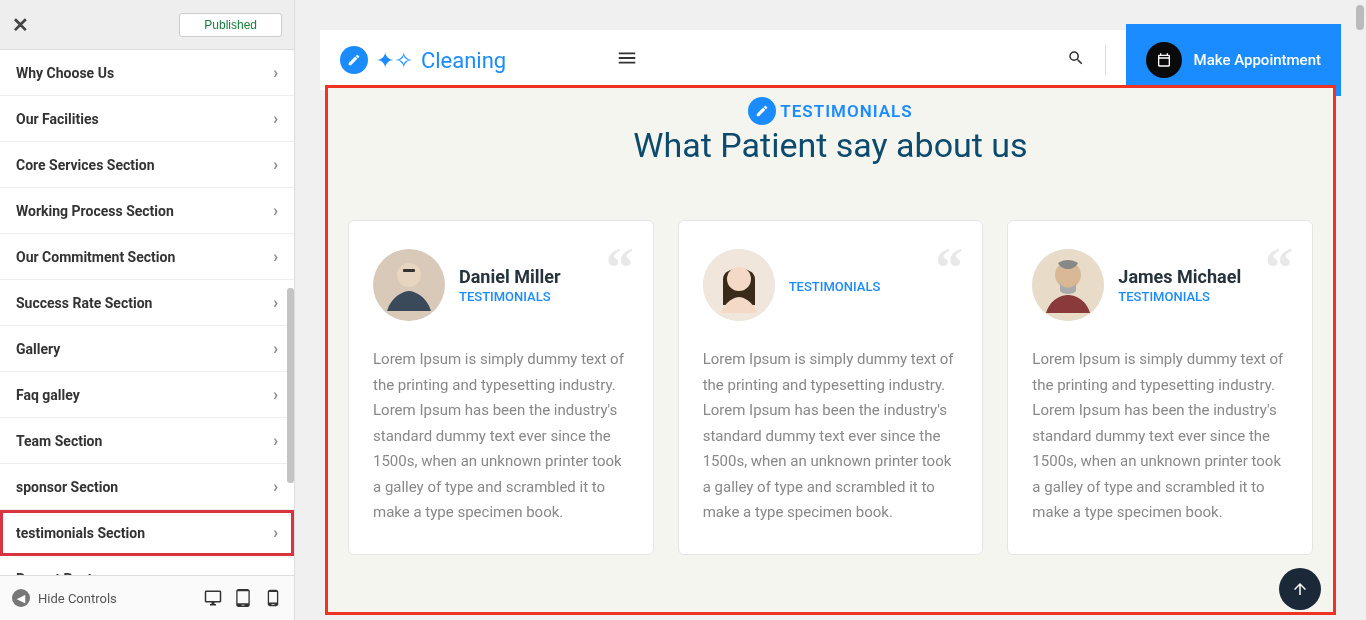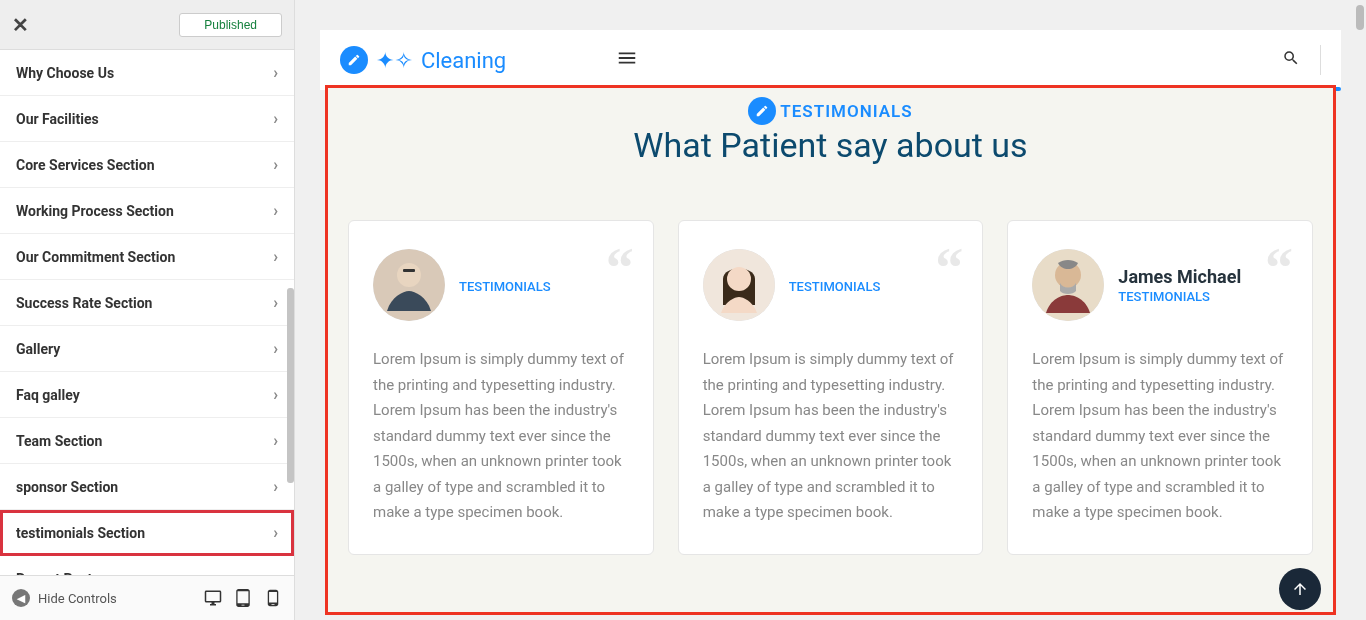--- a/index.html
+++ b/index.html
@@ -158,20 +158,28 @@
           <path d="M3 18h18v-2H3v2zm0-5h18v-2H3v2zm0-7v2h18V6H3z"></path>
         </svg>
     </span>
     <div class="header-right">
       <span class="search-icon">
         <svg viewBox="0 0 24 24">
             <path d="M15.5 14h-.79l-.28-.27A6.471 6.471 0 0 0 16 9.5 6.5 6.5 0 1 0 9.5 16c1.61 0 3.09-.59 4.23-1.57l.27.28v.79l5 4.99L20.49 19l-4.99-5zm-6 0C7.01 14 5 11.99 5 9.5S7.01 5 9.5 5 14 7.01 14 9.5 11.99 14 9.5 14z"></path>
           </svg>
       </span>
       <span class="divider"></span>
+      <div class="appointment-area">
+        <span class="cal-circle">
+          <svg viewBox="0 0 24 24">
+              <path d="M19 4h-1V2h-2v2H8V2H6v2H5c-1.11 0-2 .9-2 2v14c0 1.1.89 2 2 2h14c1.1 0 2-.9 2-2V6c0-1.1-.9-2-2-2zm0 16H5V10h14v10zm0-12H5V6h14v2z"></path>
+            </svg>
+        </span>
+        <span class="appt-text">Make Appointment</span>
+      </div>
     </div>
   </div>
   <div class="appt-underline"></div>
 
   <div class="testimonials-wrap">
     <div class="section-subtitle">
       <span class="edit-circle">
         <svg viewBox="0 0 24 24">
             <path d="M3 17.25V21h3.75L17.81 9.94l-3.75-3.75L3 17.25zM20.71 7.04a1 1 0 0 0 0-1.41l-2.34-2.34a1 1 0 0 0-1.41 0l-1.83 1.83 3.75 3.75 1.83-1.83z"></path>
           </svg>
@@ -185,20 +193,21 @@
         <div class="card-head">
           <div class="avatar">
             <svg viewBox="0 0 72 72">
                 <circle cx="36" cy="36" r="36" fill="#d9c9b8"></circle>
                 <circle cx="36" cy="26" r="12" fill="#e8d5c0"></circle>
                 <path d="M14 62c4-14 16-20 22-20s18 6 22 20z" fill="#3a4a5a"></path>
                 <rect x="30" y="20" width="12" height="3" fill="#333" rx="1"></rect>
               </svg>
           </div>
           <div class="person-info">
+            <div class="person-name">Daniel Miller</div>
             <div class="person-sub">TESTIMONIALS</div>
           </div>
           <span class="quote-mark">“</span>
         </div>
         <div class="card-text">Lorem Ipsum is simply dummy text of the printing and typesetting industry. Lorem Ipsum has been the industry's standard dummy text ever since the 1500s, when an unknown printer took a galley of type and scrambled it to make a type specimen book.</div>
       </div>
 
       <div class="card">
         <div class="card-head">
           <div class="avatar">

